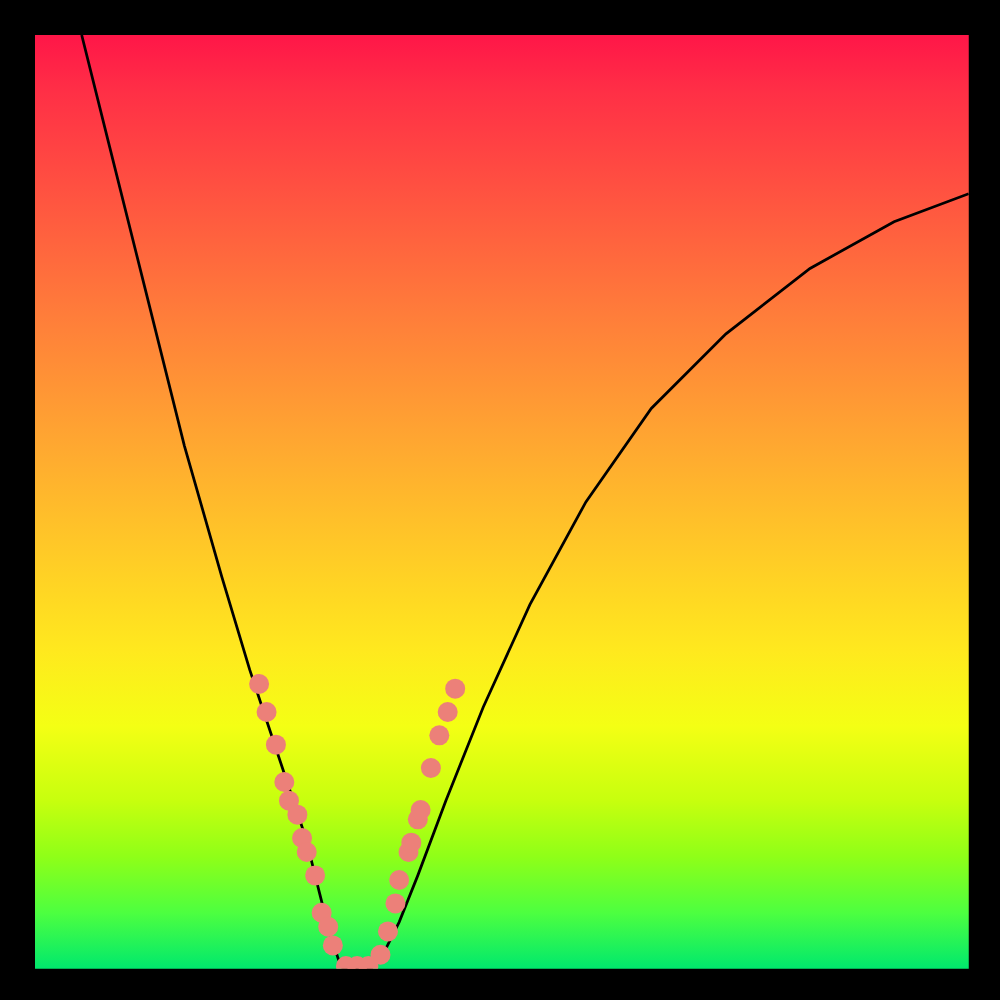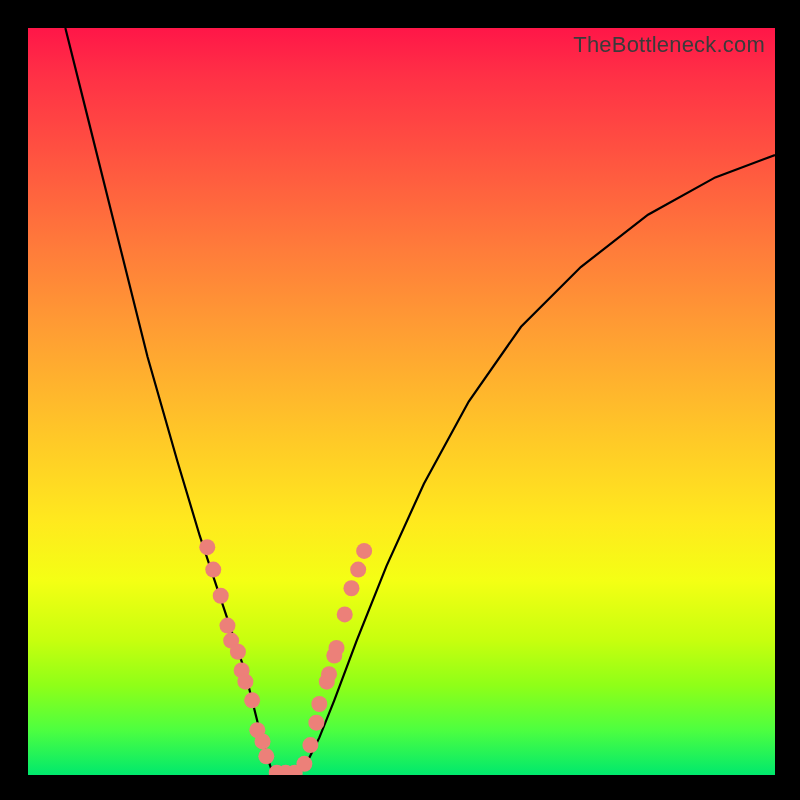--- a/index.html
+++ b/index.html
@@ -65,21 +65,20 @@
   .dot {
     fill: #ec8079;
     stroke: none;
   }
 </style>
 </head>
 <body>
 
 <div class="frame">
   <div class="plot-area">
-    <div class="watermark">TheBottleneck.com</div>
     <svg class="curve" viewBox="0 0 747 747">
       <g id="curves">
           <path class="curve-path" d="M37.35 0.00 L59.76 89.64 L89.64 209.16 L119.52 328.68 L149.40 433.26 L171.81 507.96 L186.75 552.78 L201.69 597.60 L216.63 642.42 L227.84 687.24 L235.31 717.12 L242.78 739.53 L246.51 747.00"></path>
           <path class="curve-path" d="M246.51 747.00 L268.92 747.00"></path>
           <path class="curve-path" d="M268.92 747.00 L280.13 732.06 L291.33 709.65 L306.27 672.30 L328.68 612.54 L358.56 537.84 L395.91 455.67 L440.73 373.50 L493.02 298.80 L552.78 239.04 L620.01 186.75 L687.24 149.40 L747.00 126.99"></path>
         </g>
       <g id="dots">
           <circle class="dot" cx="179.28" cy="519.16" r="8"></circle>
           <circle class="dot" cx="185.26" cy="541.58" r="8"></circle>
           <circle class="dot" cx="192.73" cy="567.72" r="8"></circle>

